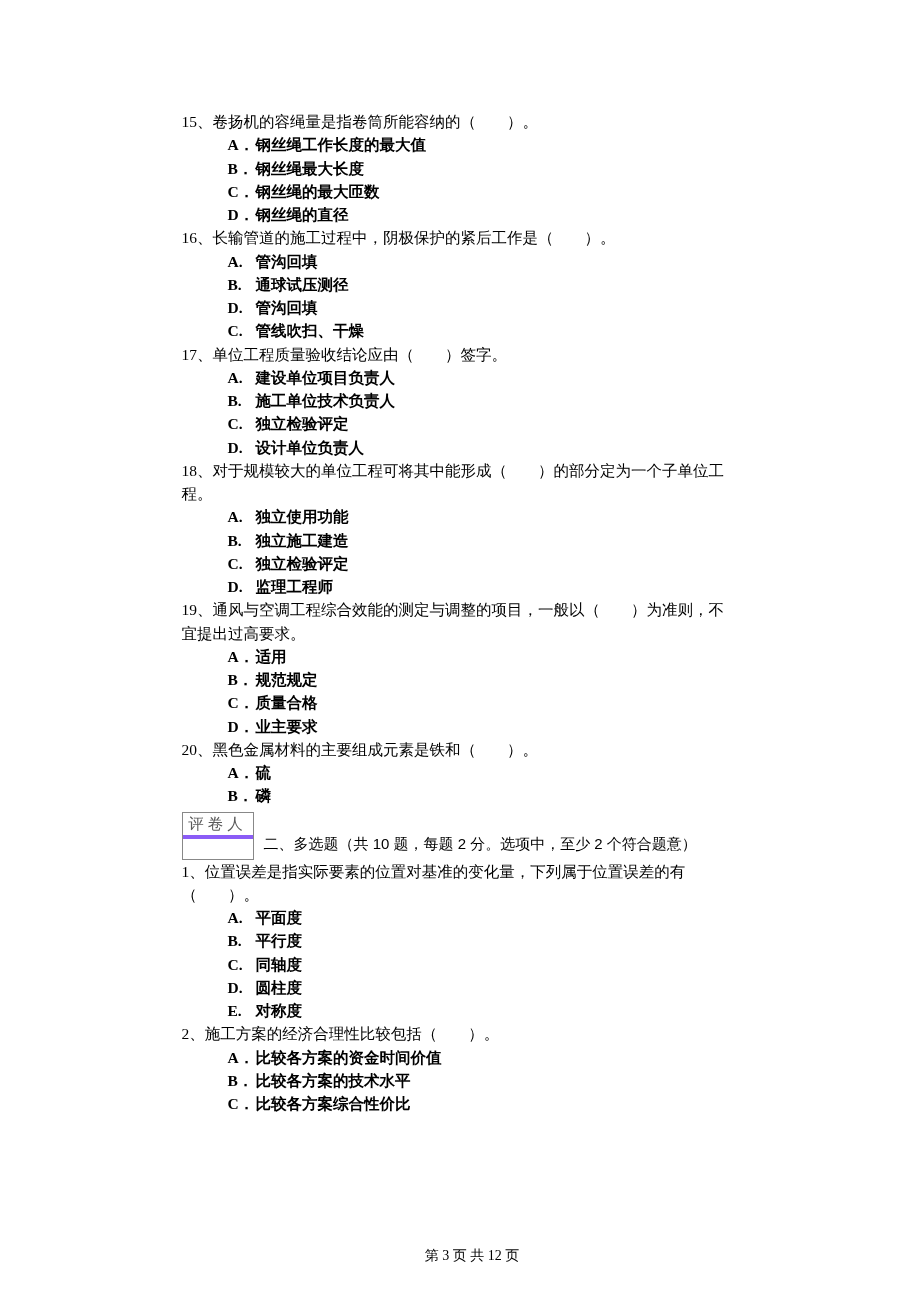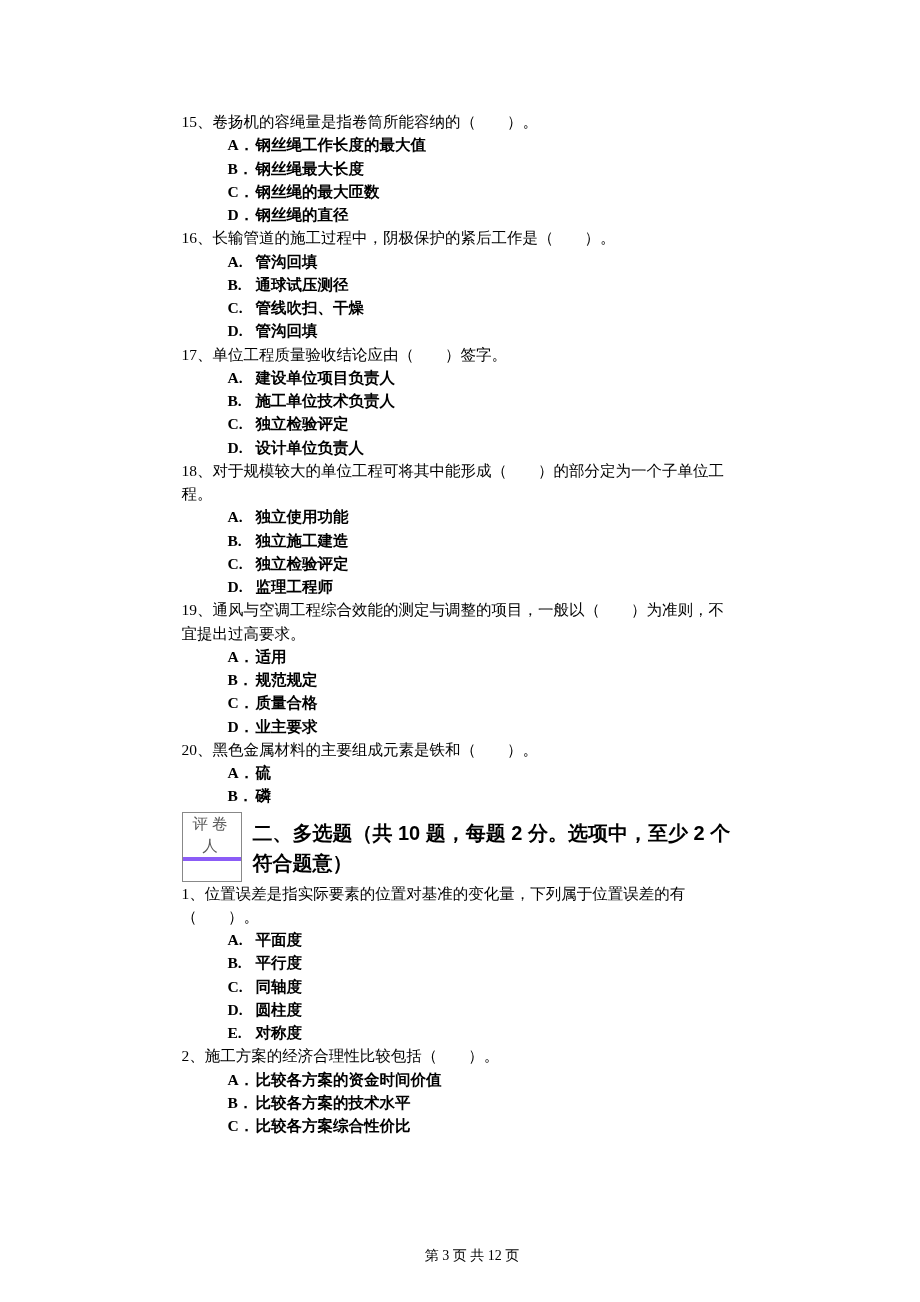--- a/index.html
+++ b/index.html
@@ -54,22 +54,22 @@
     }
     .grader-box .bottom {
       height: 20px;
     }
     .section-row {
       display: flex;
       align-items: flex-end;
     }
     .section-title {
       font-family: "SimHei","黑体",sans-serif;
-      font-weight: bold;
-      font-size: 20px;
+      font-weight: normal;
+      font-size: 15px;
       margin-left: 10px;
       margin-bottom: 4px;
     }
     .footer {
       position: absolute;
       bottom: 36px;
       left: 0;
       width: 100%;
       text-align: center;
       font-size: 14px;
@@ -86,22 +86,22 @@
     <div class="option"><span class="option-letter">A．</span><span>钢丝绳工作长度的最大值</span></div>
     <div class="option"><span class="option-letter">B．</span><span>钢丝绳最大长度</span></div>
     <div class="option"><span class="option-letter">C．</span><span>钢丝绳的最大匝数</span></div>
     <div class="option"><span class="option-letter">D．</span><span>钢丝绳的直径</span></div>
   </div>
 
   <div class="question">
     <div class="q-stem"><span>16、</span><span>长输管道的施工过程中，阴极保护的紧后工作是（　　）。</span></div>
     <div class="option"><span class="option-letter">A.</span><span>管沟回填</span></div>
     <div class="option"><span class="option-letter">B.</span><span>通球试压测径</span></div>
+    <div class="option"><span class="option-letter">D.</span><span>管沟回填</span></div>
     <div class="option"><span class="option-letter">C.</span><span>管线吹扫、干燥</span></div>
-    <div class="option"><span class="option-letter">D.</span><span>管沟回填</span></div>
   </div>
 
   <div class="question">
     <div class="q-stem"><span>17、</span><span>单位工程质量验收结论应由（　　）签字。</span></div>
     <div class="option"><span class="option-letter">A.</span><span>建设单位项目负责人</span></div>
     <div class="option"><span class="option-letter">B.</span><span>施工单位技术负责人</span></div>
     <div class="option"><span class="option-letter">C.</span><span>独立检验评定</span></div>
     <div class="option"><span class="option-letter">D.</span><span>设计单位负责人</span></div>
   </div>
 

